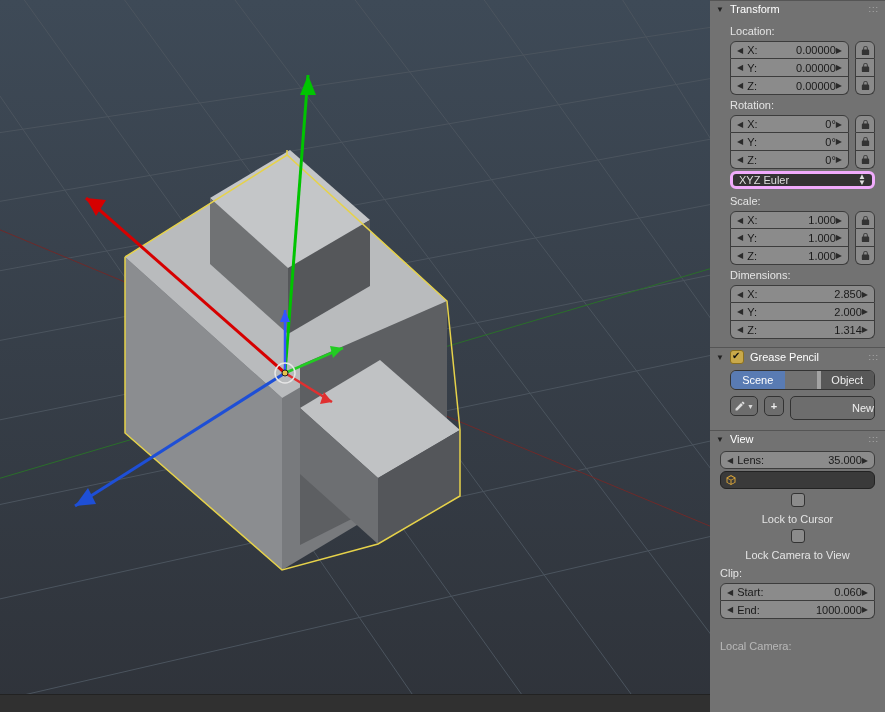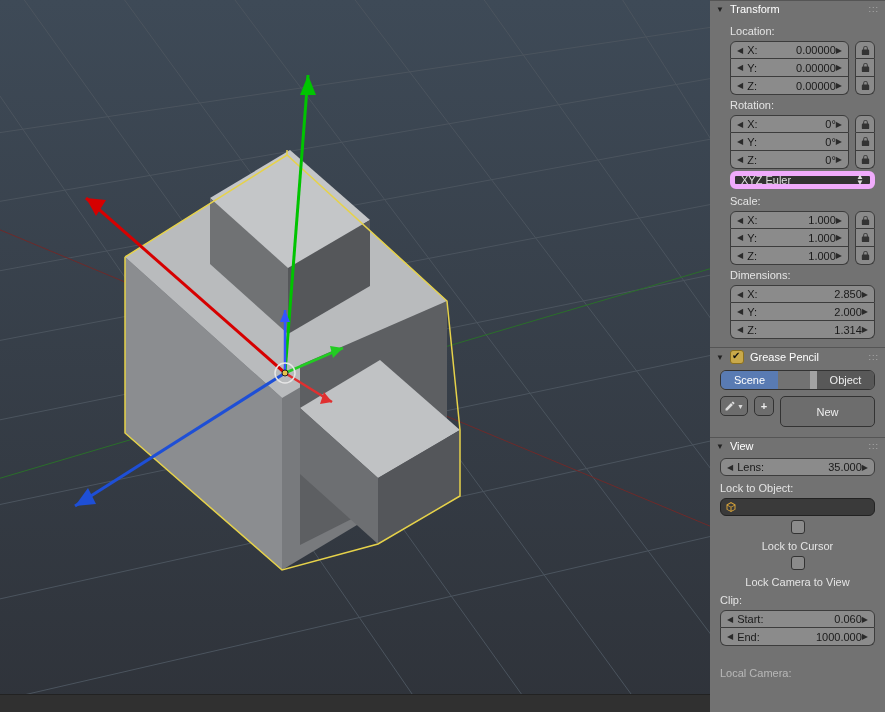--- a/index.html
+++ b/index.html
@@ -19,39 +19,39 @@
   .section-body { padding: 4px 10px 8px 20px; }
   .sublabel { color: #e4e4e4; padding: 4px 0 4px 0; }
   .row { display: flex; align-items: stretch; gap: 6px; margin: 0 0 2px 0; }
   .row.tight { margin: 0; }
   .numfield { flex: 1; display: flex; align-items: center; background: #8b8b8b; border: 1px solid #3c3c3c; border-radius: 6px; height: 18px; padding: 0 6px; color: #1a1a1a; position: relative; }
   .numfield .arrow { font-size: 8px; color: #2a2a2a; }
   .numfield .lbl { flex: 0 0 auto; padding-left: 4px; }
   .numfield .val { flex: 1; text-align: right; }
   .lockbtn { width: 20px; height: 18px; background: #8a8a8a; border: 1px solid #3c3c3c; border-radius: 4px; display: flex; align-items: center; justify-content: center; }
   .lockbtn svg { width: 11px; height: 11px; }
-  .select-field { display: flex; align-items: center; background: #333; border: 5px solid #f0abfc; border-radius: 6px; height: 18px; padding: 0 6px; color: #ddd; }
+  .select-field { display: flex; align-items: center; background: #333; border: 3px solid #f0abfc; border-radius: 6px; height: 18px; padding: 0 6px; color: #ddd; }
   .select-field .lbl { flex: 1; }
   .select-field .chevs { font-size: 8px; line-height: 6px; display: flex; flex-direction: column; }
 
   .chkline { display: flex; align-items: center; gap: 6px; padding: 2px 0; color: #e4e4e4; flex-direction: column; }
   .chk { width: 14px; height: 14px; border-radius: 3px; background: #555; border: 1px solid #333; }
   .chk.solid { background: #8b8b8b; }
   .chk.on { background: #c9a94a; border-color: #8a6f1f; position: relative; }
   .chk.on::after { content: "✔"; position: absolute; top: -1px; left: 1px; font-size: 10px; color: #111; }
 
   .pillrow { display: flex; border: 1px solid #333; border-radius: 6px; overflow: hidden; height: 20px; }
   .pill { flex: 1; display: flex; align-items: center; justify-content: center; background: #585858; color: #eee; }
   .pill.active { background: #597bb3; color: #fff; }
-  .pill.sep { border-left: 7px solid #a3a3a3; margin-left: 32px; }
+  .pill.sep { border-left: 4px solid #a3a3a3; margin-left: 32px; }
 
   .iconbtn { width: 28px; height: 20px; background: #6d6d6d; border: 1px solid #333; border-radius: 5px; display: flex; align-items: center; justify-content: center; }
   .iconbtn.small { width: 20px; }
   .iconbtn svg { width: 12px; height: 12px; }
-  .widebtn { flex: 1; height: 31px; background: #6d6d6d; border: 1px solid #333; border-radius: 5px; display: flex; align-items: center; justify-content: center; color: #eee; }
+  .widebtn { flex: 1; height: 24px; background: #6d6d6d; border: 1px solid #333; border-radius: 5px; display: flex; align-items: center; justify-content: flex-end; color: #eee; }
 
   .objectfield { display: flex; align-items: center; background: #3a3a3a; border: 1px solid #222; border-radius: 6px; height: 18px; padding: 0 4px; gap: 4px; }
   .objectfield svg { width: 12px; height: 12px; }
   
   
   .group3 .numfield { border-radius: 0; border-top-width: 0; }
   .group3 .row:first-child .numfield { border-radius: 6px 6px 0 0; border-top-width: 1px; }
   .group3 .row:last-child .numfield { border-radius: 0 0 6px 6px; }
   .group3 .lockbtn { border-radius: 0; border-top-width: 0; }
   .group3 .row:first-child .lockbtn { border-radius: 6px 6px 0 0; border-top-width: 1px; }
@@ -308,21 +308,21 @@
     </div>
   </div>
 
   <div class="section">
     <div class="section-header">
       <span class="tri">▼</span>
       <span class="chk on"></span>
       <span>Grease Pencil</span>
       <span class="grip">:::</span>
     </div>
-    <div class="section-body" style="padding-left:10px;">
+    <div class="section-body" style="">
       <div class="pillrow">
         <div class="pill active">
             <span>Scene</span>
           </div>
         <div class="pill sep">
             <span>Object</span>
           </div>
       </div>
       <div class="row" style="margin-top:6px;">
         <div class="iconbtn">
@@ -349,21 +349,20 @@
     </div>
     <div class="section-body" style="padding-left:10px;">
       <div class="row">
         <div class="numfield">
           <span class="arrow">◀</span>
           <span class="lbl">Lens:</span>
           <span class="val">35.000</span>
           <span class="arrow">▶</span>
         </div>
       </div>
-      <div class="sublabel">Lock to Object:</div>
       <div class="row">
         <div class="objectfield" style="flex:1;">
           <svg viewBox="0 0 24 24">
               <path fill="#d6a238" d="M12 2 3 7v10l9 5 9-5V7l-9-5zm0 2.3 6.5 3.6L12 11.5 5.5 7.9 12 4.3zM5 9.4l6 3.3v7L5 16.4v-7zm8 10.3v-7l6-3.3v7l-6 3.3z"></path>
             </svg>
         </div>
       </div>
       <div class="chkline">
         <span class="chk solid"></span>
         <span>Lock to Cursor</span>

